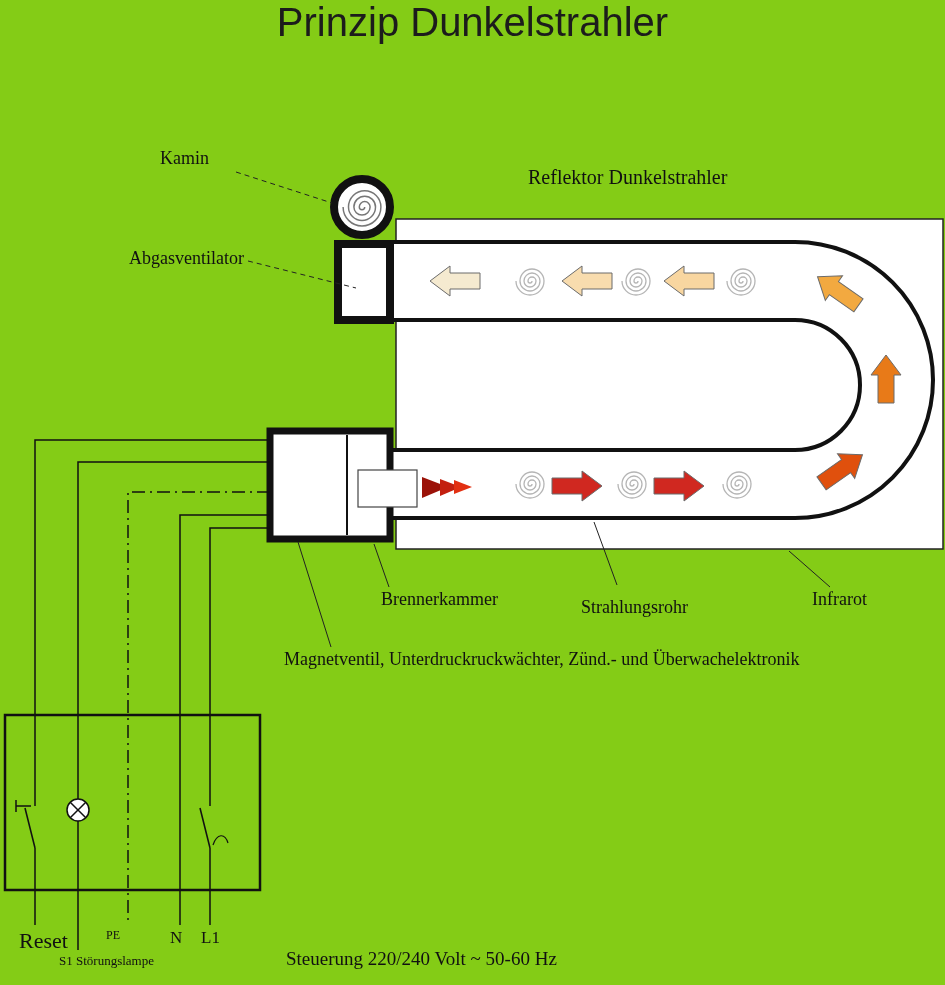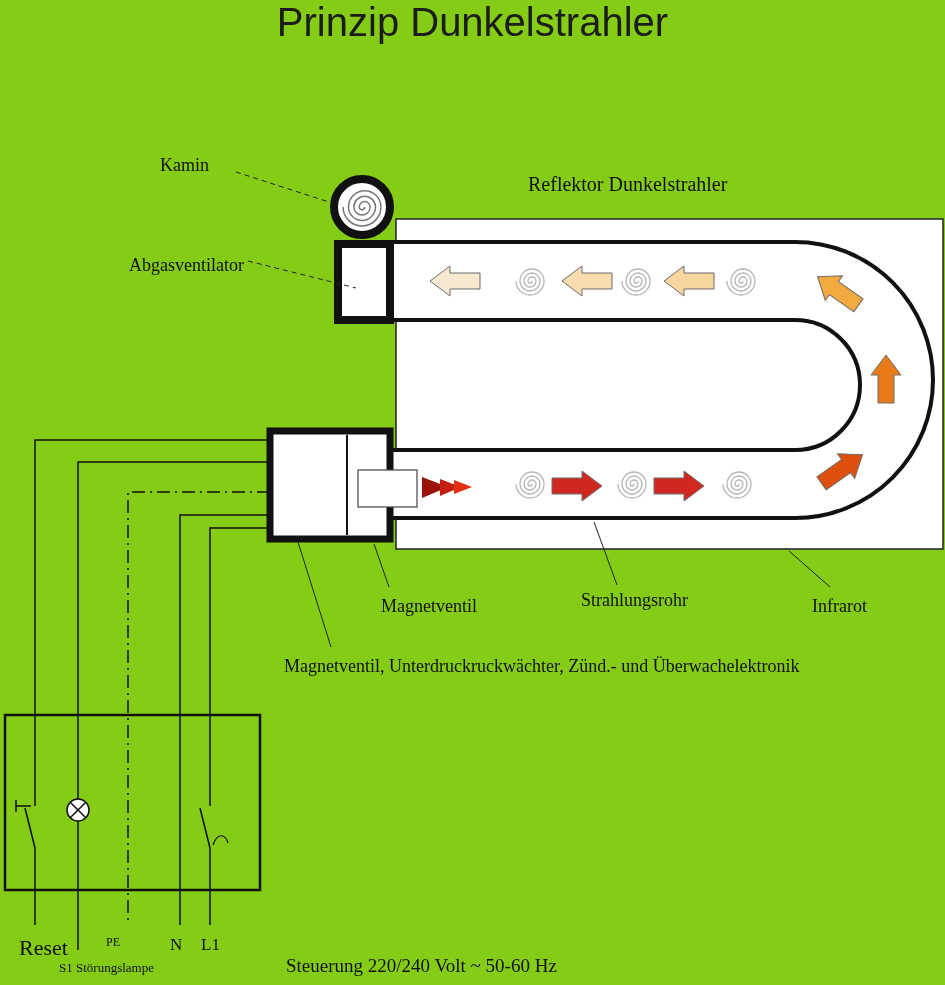--- a/index.html
+++ b/index.html
@@ -2,26 +2,26 @@
 <html><head>
 <meta charset="utf-8">
 <style>
   html,body{margin:0;padding:0;background:#fff;}
   .stage{position:relative;width:945px;height:985px;background:#84cc16;overflow:hidden;
          font-family:"Liberation Serif",serif;color:#111;}
   .stage svg{position:absolute;left:0;top:0;}
   .title{position:absolute;top:0px;left:0;width:100%;text-align:center;
          font-family:"Liberation Sans",sans-serif;font-size:40px;color:#1c1c1c;
          letter-spacing:0px;}
-  .lbl{position:absolute;font-size:18px;white-space:nowrap;color:#111;margin-top:7px;}
+  .lbl{position:absolute;font-size:18px;white-space:nowrap;color:#111;}
   .lbl-kamin{left:160px;top:148px;}
   .lbl-infrarot{left:528px;top:166px;font-size:20px;}
   .lbl-abgas{left:129px;top:248px;}
   .lbl-brenner{left:381px;top:589px;}
-  .lbl-strahl{left:581px;top:583px;}
+  .lbl-strahl{left:581px;top:597px;}
   .lbl-reflekt{left:812px;top:589px;}
   .lbl-magnet{left:284px;top:649px;}
   .lbl-reset{left:19px;top:928px;font-size:22px;}
   .lbl-pe{left:106px;top:928px;font-size:12px;}
   .lbl-n{left:170px;top:928px;font-size:17px;}
   .lbl-l1{left:201px;top:928px;font-size:17px;}
   .lbl-s1{left:59px;top:953px;font-size:13px;}
   .lbl-steuerung{left:286px;top:948px;font-size:19px;}
   .arrow{stroke:#6b6b6b;stroke-width:1;}
   .swirl{stroke:#b5b5b5;stroke-width:1.3;fill:none;}
@@ -119,21 +119,21 @@
       <line class="leader" x1="830" y1="587" x2="789" y2="551"></line>
       <line class="leader" x1="331" y1="647" x2="298" y2="542"></line>
     </g>
   </svg>
 
   <div class="title">Prinzip Dunkelstrahler</div>
 
   <div class="lbl lbl-kamin">Kamin</div>
   <div class="lbl lbl-infrarot">Reflektor Dunkelstrahler</div>
   <div class="lbl lbl-abgas">Abgasventilator</div>
-  <div class="lbl lbl-brenner">Magnetventil</div>
+  <div class="lbl lbl-brenner">Brennerkammer</div>
   <div class="lbl lbl-strahl">Strahlungsrohr</div>
   <div class="lbl lbl-reflekt">Infrarot</div>
   <div class="lbl lbl-magnet">Magnetventil, Unterdruckruckwächter, Zünd.- und Überwachelektronik</div>
   <div class="lbl lbl-reset">Reset</div>
   <div class="lbl lbl-pe">PE</div>
   <div class="lbl lbl-n">N</div>
   <div class="lbl lbl-l1">L1</div>
   <div class="lbl lbl-s1">S1 Störungslampe</div>
   <div class="lbl lbl-steuerung">Steuerung  220/240 Volt ~  50-60 Hz</div>
 

